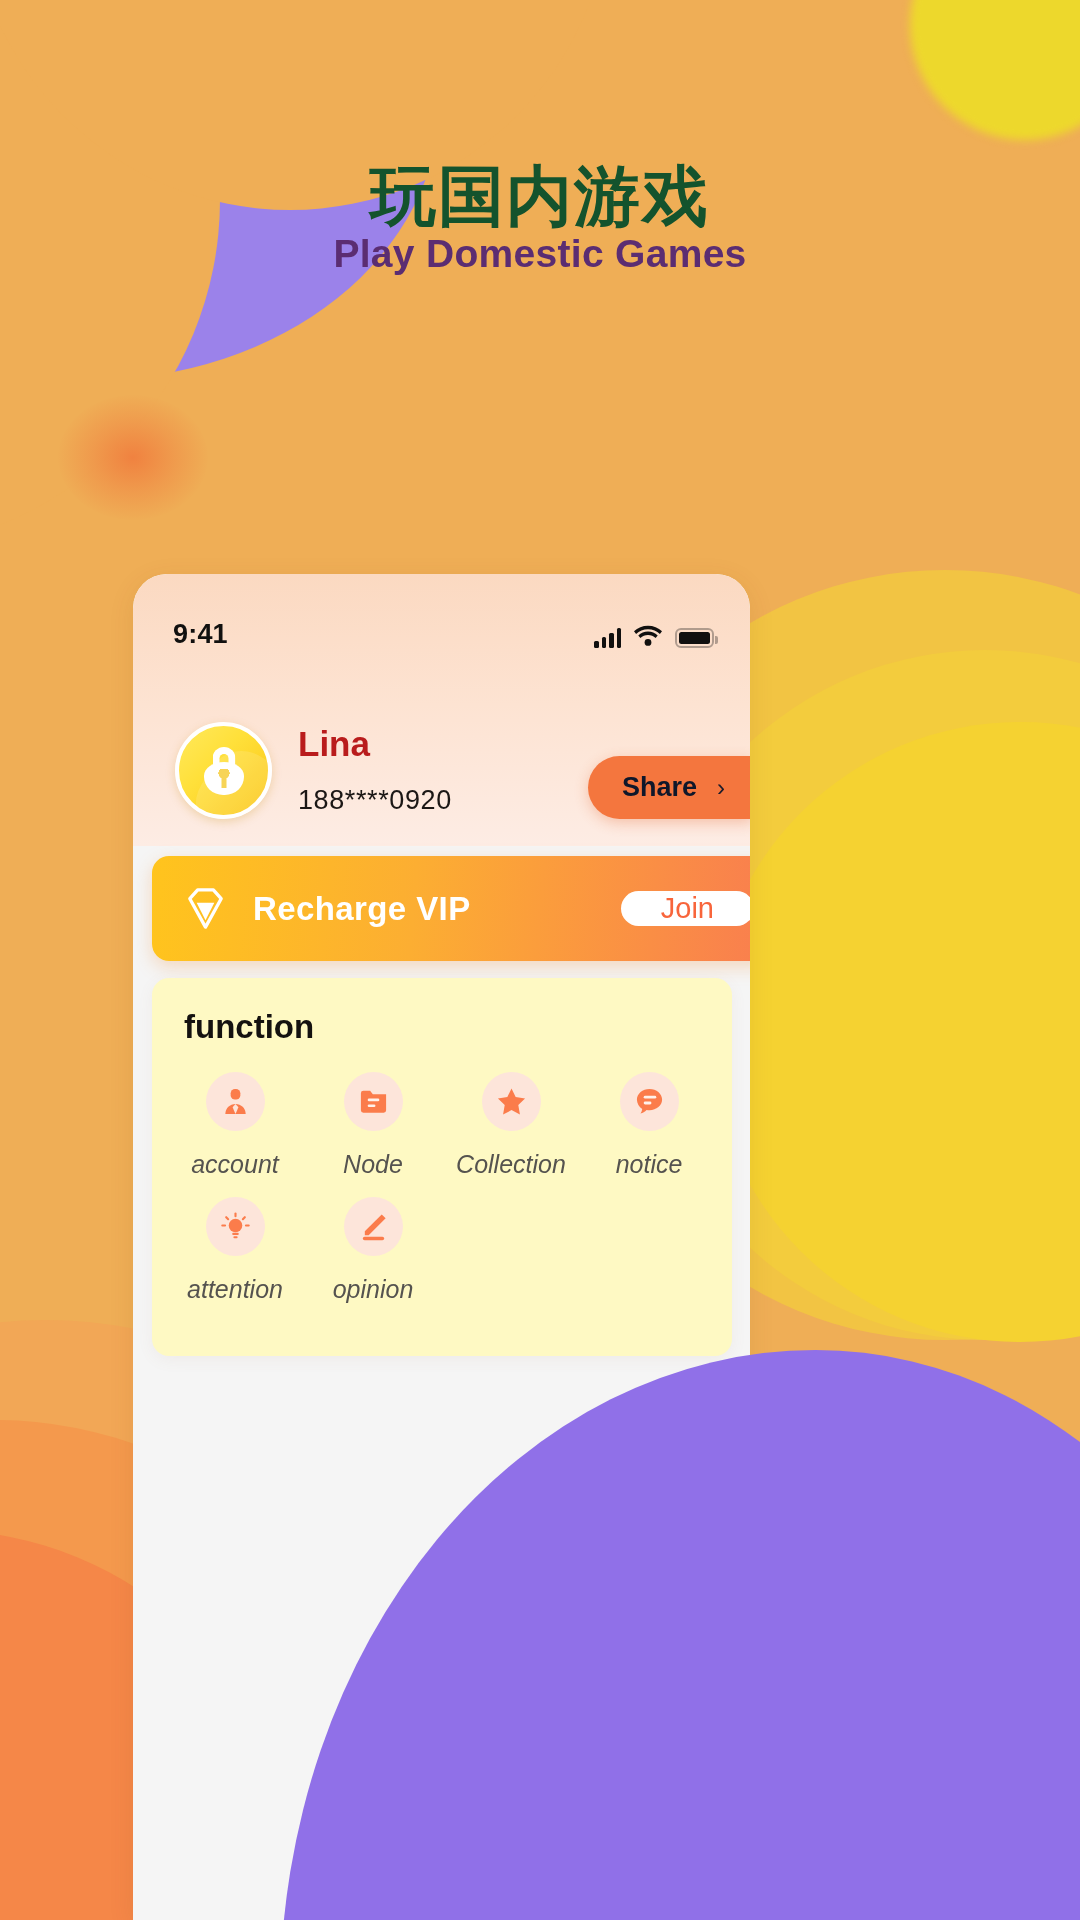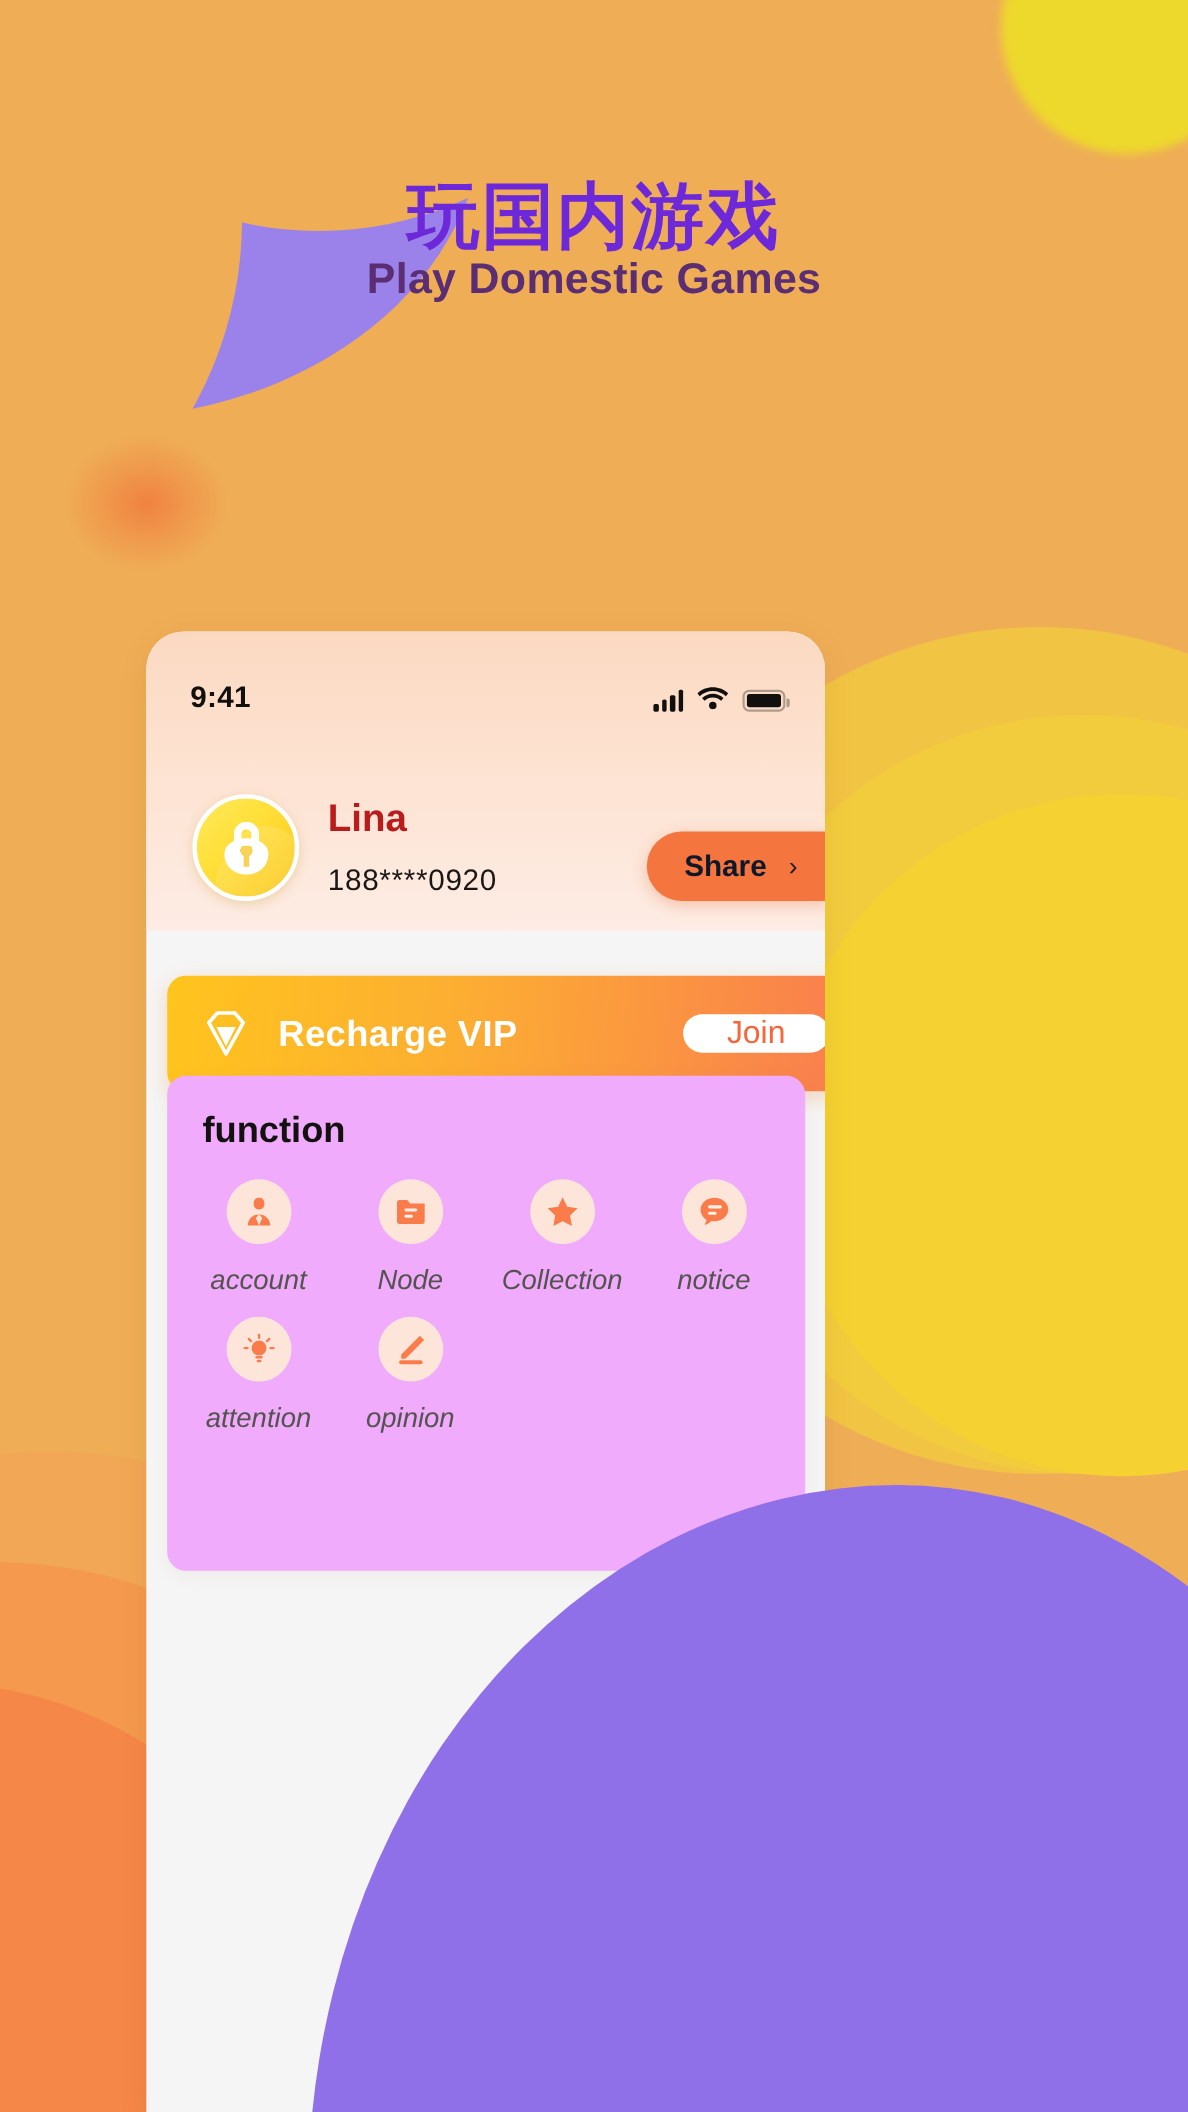--- a/index.html
+++ b/index.html
@@ -90,21 +90,21 @@
     width:1030px; height:900px;
     background:#9070E8;
     border-radius:52% 48% 50% 50% / 72% 66% 34% 28%;
     z-index:40;
   }
 
   
   .header { position:absolute; top:0; left:0; right:0; z-index:10; text-align:center; }
   .hero-title {
     margin-top:162px;
-    font-size:66px; font-weight:700; color:#6d28d9;
+    font-size:66px; font-weight:700; color:#14532d;
     letter-spacing:2px; line-height:1.06;
   }
   .hero-sub {
     font-size:39px; font-weight:700; color:#5B2D72;
     letter-spacing:.3px;
   }
 
   
   .phone {
     position:absolute;
@@ -206,37 +206,36 @@
   
   .vip {
     position:absolute; left:19px; top:282px;
     width:624px; height:105px;
     border-radius:17px;
     background:linear-gradient(95deg,#FFC41D 0%,#FCAE32 42%,#F97D4F 100%);
     display:flex; align-items:center;
     padding:0 22px 0 30px;
     z-index:3; cursor:pointer;
     box-shadow:0 6px 18px rgba(240,140,50,.28);
-    margin-top:31px;
   }
   .gem { width:47px; height:47px; flex:0 0 auto; }
   .vip-label { margin-left:24px; font-size:33px; font-weight:600; color:#fff; letter-spacing:.4px; }
   .join-btn {
     margin-left:auto;
     background:#fff; color:#F8653B;
     font-size:29px; font-weight:400;
     border:none; border-radius:30px;
     padding:1px 40px; cursor:pointer;
   }
 
   
   .func-card {
     position:absolute; left:19px; top:404px;
-    width:580px; height:450px;
-    background:#f0abfc; border-radius:17px;
+    width:580px; height:378px;
+    background:#fef9c3; border-radius:17px;
     z-index:3;
     box-shadow:0 4px 16px rgba(150,120,90,.07);
   }
   .func-title{
     padding:30px 0 0 32px;
     font-size:33px; font-weight:700; color:#141210;
   }
   .grid {
     display:grid; grid-template-columns:repeat(4,1fr);
     row-gap:18px; margin-top:26px; padding:0 14px;

